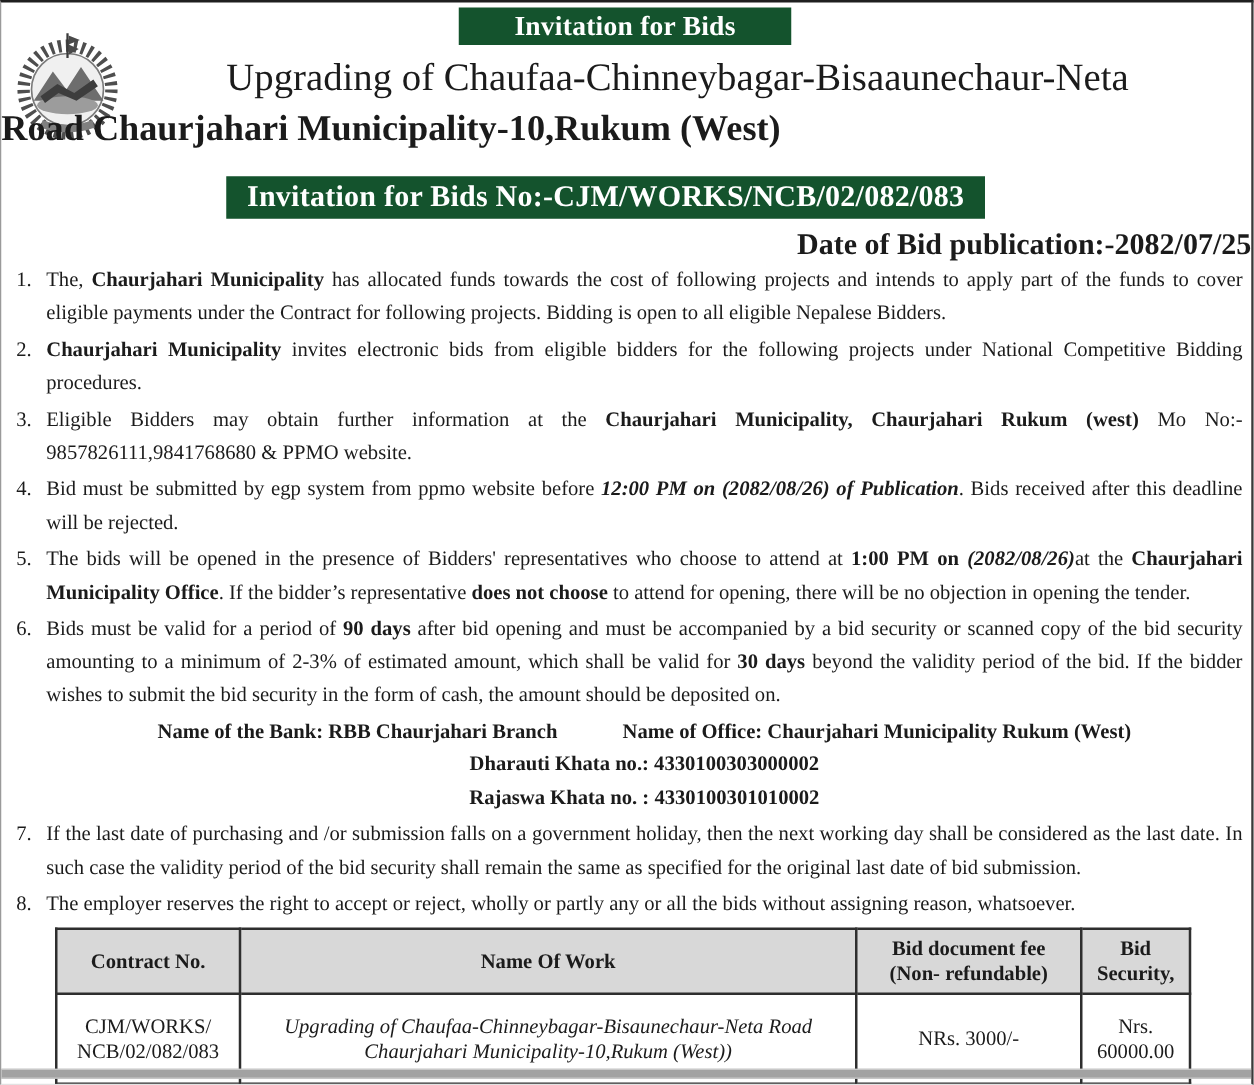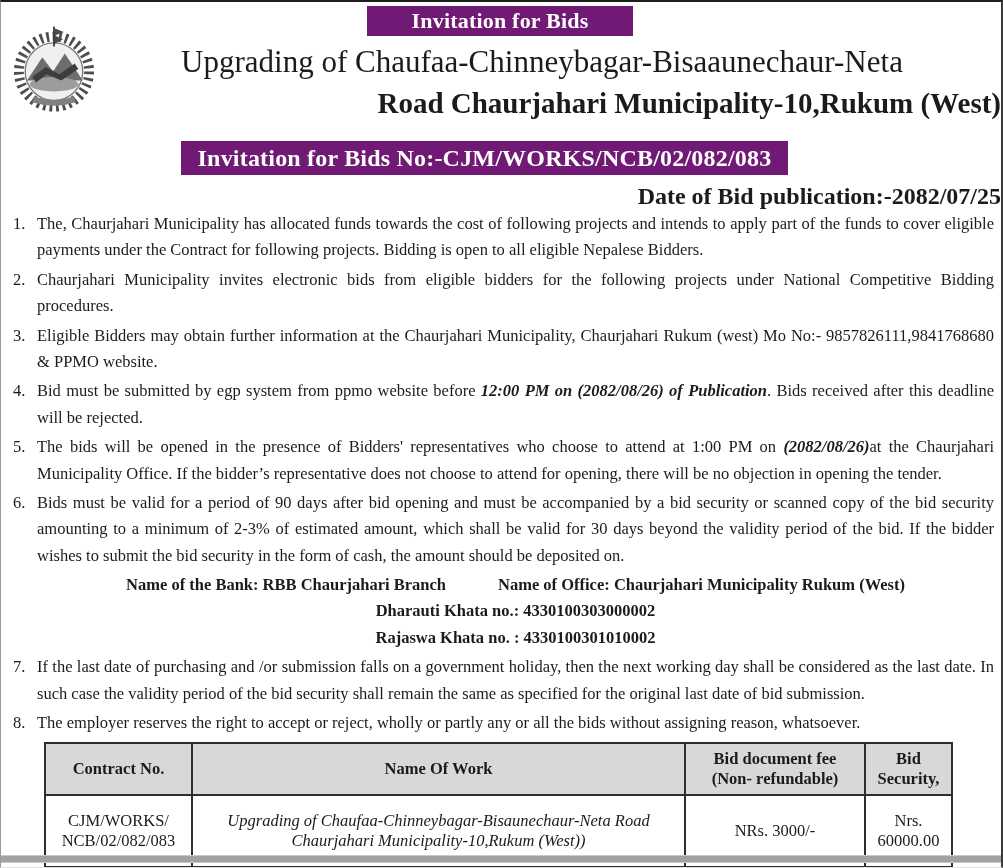--- a/index.html
+++ b/index.html
@@ -3,31 +3,31 @@
 <meta charset="utf-8">
 <style>
   html,body { margin:0; padding:0; background:#ffffff; }
   .page {
     position:relative; width:1003px; height:868px; background:#fff;
     font-family:"Liberation Serif", serif; color:#1b1b1b; overflow:hidden;
     box-sizing:border-box;
     border-top:2px solid #1f1f1f; border-right:2px solid #3a3a3a;
     border-left:1px solid #9a9a9a; border-bottom:1px solid #e2e2e2;
   }
-  .banner { position:absolute; background:#701a75; color:#ffffff; font-weight:bold; text-align:center; letter-spacing:0.2px; }
+  .banner { position:absolute; background:#14532d; color:#ffffff; font-weight:bold; text-align:center; letter-spacing:0.2px; }
   .banner-top { left:366px; top:4px; width:266px; height:30px; font-size:22px; line-height:30px; }
   .banner-bidno { left:180px; top:139px; width:607px; height:34px; font-size:24px; line-height:34px; }
   .logo { position:absolute; left:8px; top:20px; width:90px; height:92px; }
   .title1 { position:absolute; top:42px; left:86px; right:4px; text-align:center; font-size:31px; font-weight:normal; white-space:nowrap; }
-  .title2 { position:absolute; top:85px; left:0; right:0; text-align:right; font-size:29px; font-weight:bold; white-space:nowrap;padding-left:13px; }
+  .title2 { position:absolute; top:85px; left:0; right:0; text-align:left; font-size:29px; font-weight:bold; white-space:nowrap; }
   .dateline { position:absolute; top:181px; left:0; right:0; text-align:right; font-size:24px; font-weight:bold;font-family:Liberation Serif, serif; }
   .content { position:absolute; top:209px; left:10px; right:7px; }
   .item { position:relative; padding-left:26px; text-align:justify; font-size:16.5px; line-height:1.6; margin-bottom:3px; }
   .item .num { position:absolute; left:2px; top:0; }
-  .b  { font-weight:normal;margin-top:16px; }
+  .b  { font-weight:bold;margin-top:16px; }
   .bi { font-weight:bold; font-style:italic; }
   .bank { padding-left:26px; font-weight:bold; font-size:16.5px; line-height:1.6; margin-bottom:3px;text-align:center; }
   .bank .first { display:inline-block; margin-right:52px; }
   table.bids { border-collapse:collapse; table-layout:fixed; width:907px; margin:6px 0 0 33px; }
   .bids th, .bids td { border:2px solid #2e2e2e; text-align:center; vertical-align:middle; padding:2px 4px; box-sizing:border-box; }
   .bids th { background:#d8d8d8; font-size:16.5px; font-weight:bold; }
   .bids td { font-size:16.5px; }
   .bids .hrow { height:52px; }
   .bids .drow { height:72px;margin-top:34px; }
   .work-cell div { font-style:italic; }

